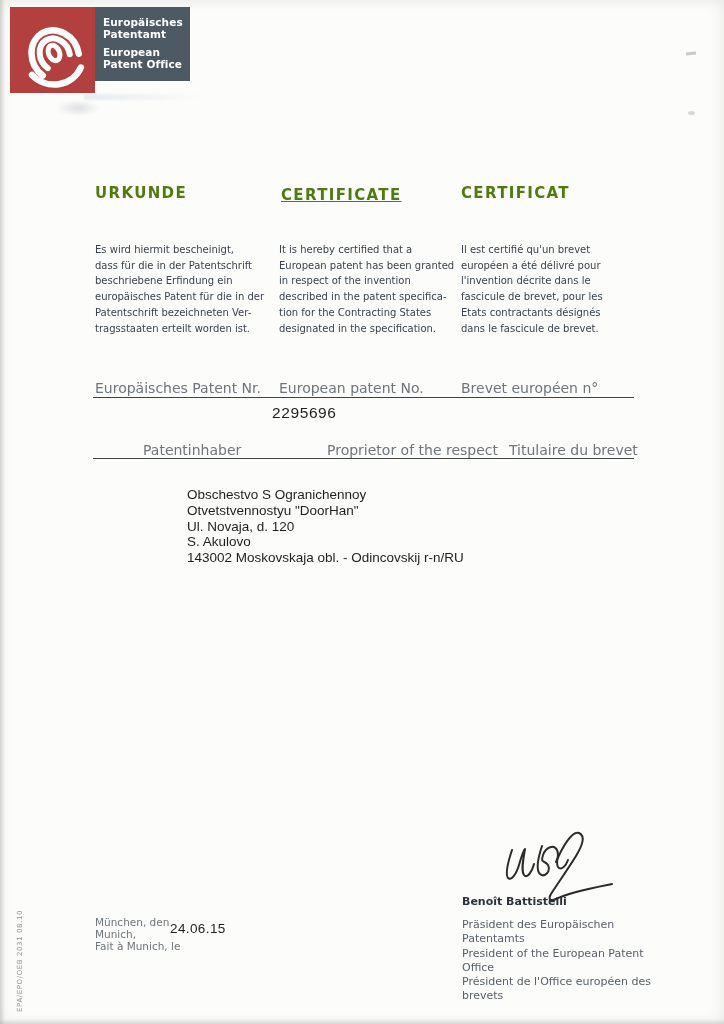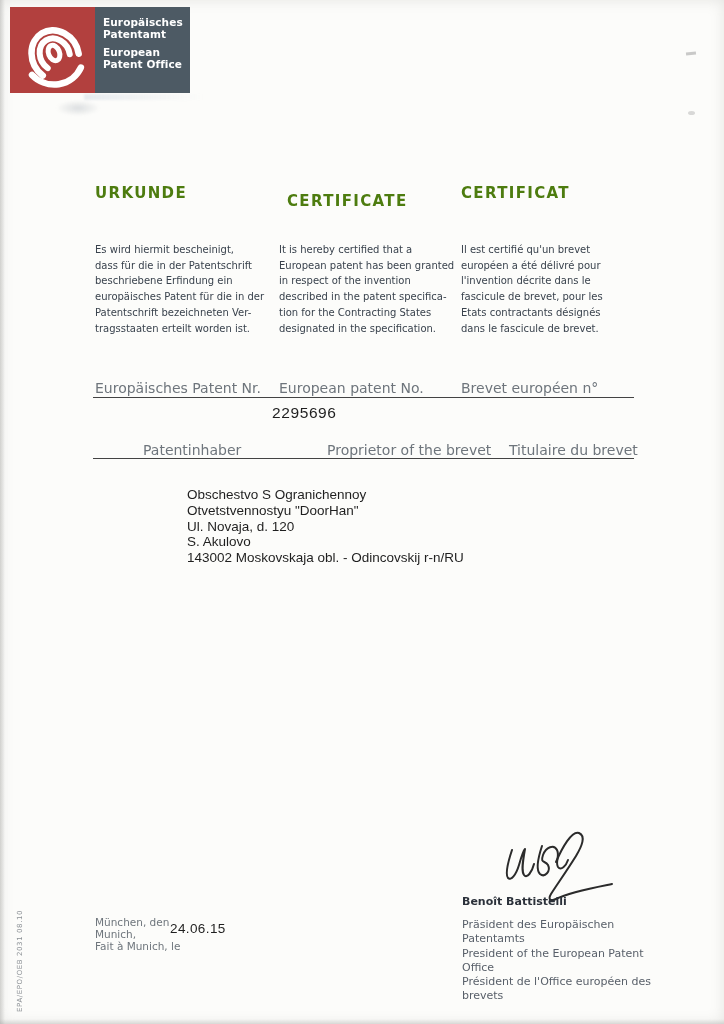--- a/index.html
+++ b/index.html
@@ -11,21 +11,21 @@
     color:#39424d;
     overflow:hidden;
     box-shadow:inset 0 0 14px rgba(120,120,118,.18);
   }
   .abs{position:absolute;}
   .ml{white-space:pre-line;}
 
   
   .logo{left:10px;top:7px;width:180px;height:86px;display:flex;}
   .logo-red{width:85px;height:86px;background:#b2403e;position:relative;}
-  .logo-slate{width:95px;height:86px;background:#4d5a64;box-sizing:border-box;padding:9px 4px 0 8px;}
+  .logo-slate{width:95px;height:74px;background:#4d5a64;box-sizing:border-box;padding:9px 4px 0 8px;}
   .logo-slate .blk{
     color:#ffffff;font-weight:bold;font-size:10.5px;line-height:12px;
     margin-bottom:6px;white-space:pre-line;letter-spacing:.1px;
   }
   
   .edge-left{left:0;top:0;width:5px;height:1024px;background:linear-gradient(to right,rgba(150,150,148,.35),rgba(150,150,148,0));}
   .edge-bottom{left:0;top:1019px;width:724px;height:5px;background:linear-gradient(to top,rgba(150,150,148,.28),rgba(150,150,148,0));}
   .smudge1{left:56px;top:100px;width:44px;height:16px;background:radial-gradient(ellipse at center,rgba(140,150,160,.28),rgba(140,150,160,0) 70%);filter:blur(1px);}
   .smudge2{left:84px;top:94px;width:120px;height:6px;background:linear-gradient(to right,rgba(140,160,190,.18),rgba(140,160,190,0));filter:blur(1px);}
   .mark1{left:686px;top:52px;width:10px;height:3px;background:rgba(140,140,140,.45);transform:rotate(-6deg);}
@@ -98,21 +98,21 @@
     </div>
     <div class="logo-slate">
       <div class="blk">Europäisches
 Patentamt</div>
       <div class="blk">European
 Patent Office</div>
     </div>
   </header>
 
   <h1 class="abs heading col1" style="margin:0;">URKUNDE</h1>
-  <h1 class="abs heading col2" style="margin:8px;">CERTIFICATE</h1>
+  <h1 class="abs heading col2" style="margin:2px;text-decoration:underline;">CERTIFICATE</h1>
   <h1 class="abs heading col3" style="margin:0;">CERTIFICAT</h1>
 
   <p class="abs paragraph ml col1" style="margin:0;">Es wird hiermit bescheinigt,
 dass für die in der Patentschrift
 beschriebene Erfindung ein
 europäisches Patent für die in der
 Patentschrift bezeichneten Ver-
 tragsstaaten erteilt worden ist.</p>
   <p class="abs paragraph ml col2" style="margin:0;">It is hereby certified that a
 European patent has been granted
@@ -128,21 +128,21 @@
 dans le fascicule de brevet.</p>
 
   <span class="abs field-label row1-label col1">Europäisches Patent Nr.</span>
   <span class="abs field-label row1-label col2">European patent No.</span>
   <span class="abs field-label row1-label col3">Brevet européen n°</span>
   <div class="abs rule rule1"></div>
 
   <div class="abs data-font patent-number">2295696</div>
 
   <span class="abs field-label row2-label col1">Patentinhaber</span>
-  <span class="abs field-label row2-label col2">Proprietor of the brevet</span>
+  <span class="abs field-label row2-label col2">Proprietor of the respect</span>
   <span class="abs field-label row2-label col3">Titulaire du brevet</span>
   <div class="abs rule rule2"></div>
 
   <div class="abs data-font proprietor ml">Obschestvo S Ogranichennoy
 Otvetstvennostyu "DoorHan"
 Ul. Novaja, d. 120
 S. Akulovo
 143002 Moskovskaja obl. - Odincovskij r-n/RU</div>
 
   <svg class="abs sig-svg" width="132" height="88" viewBox="0 0 132 88">

